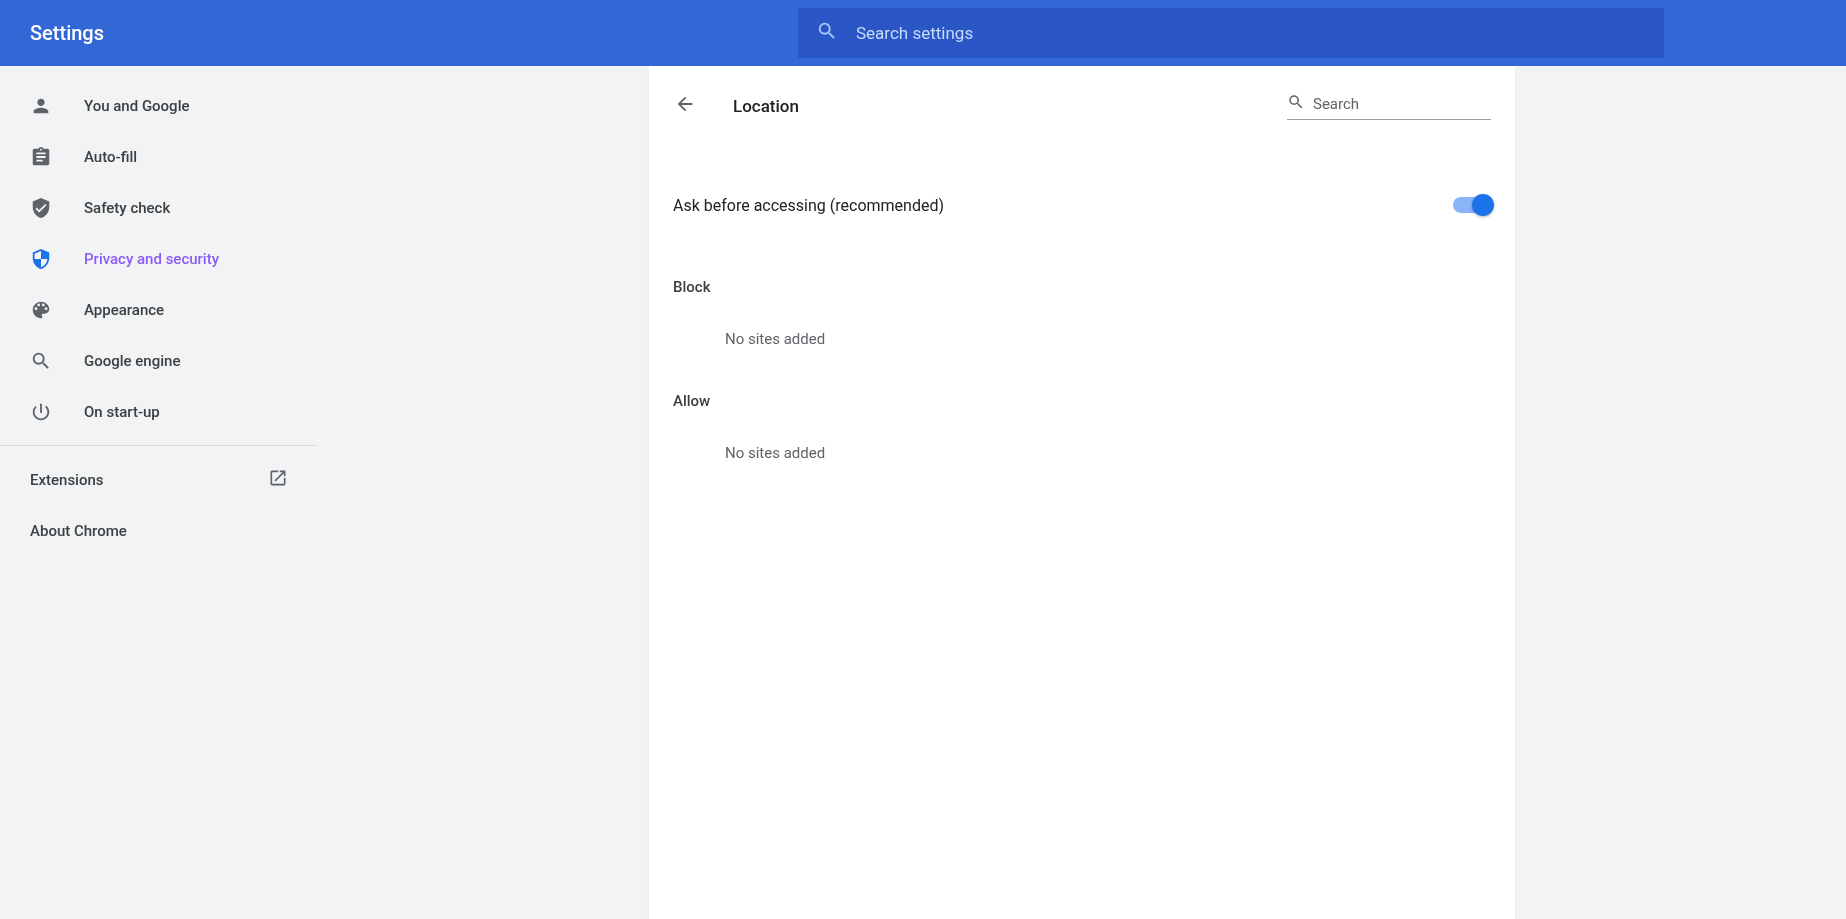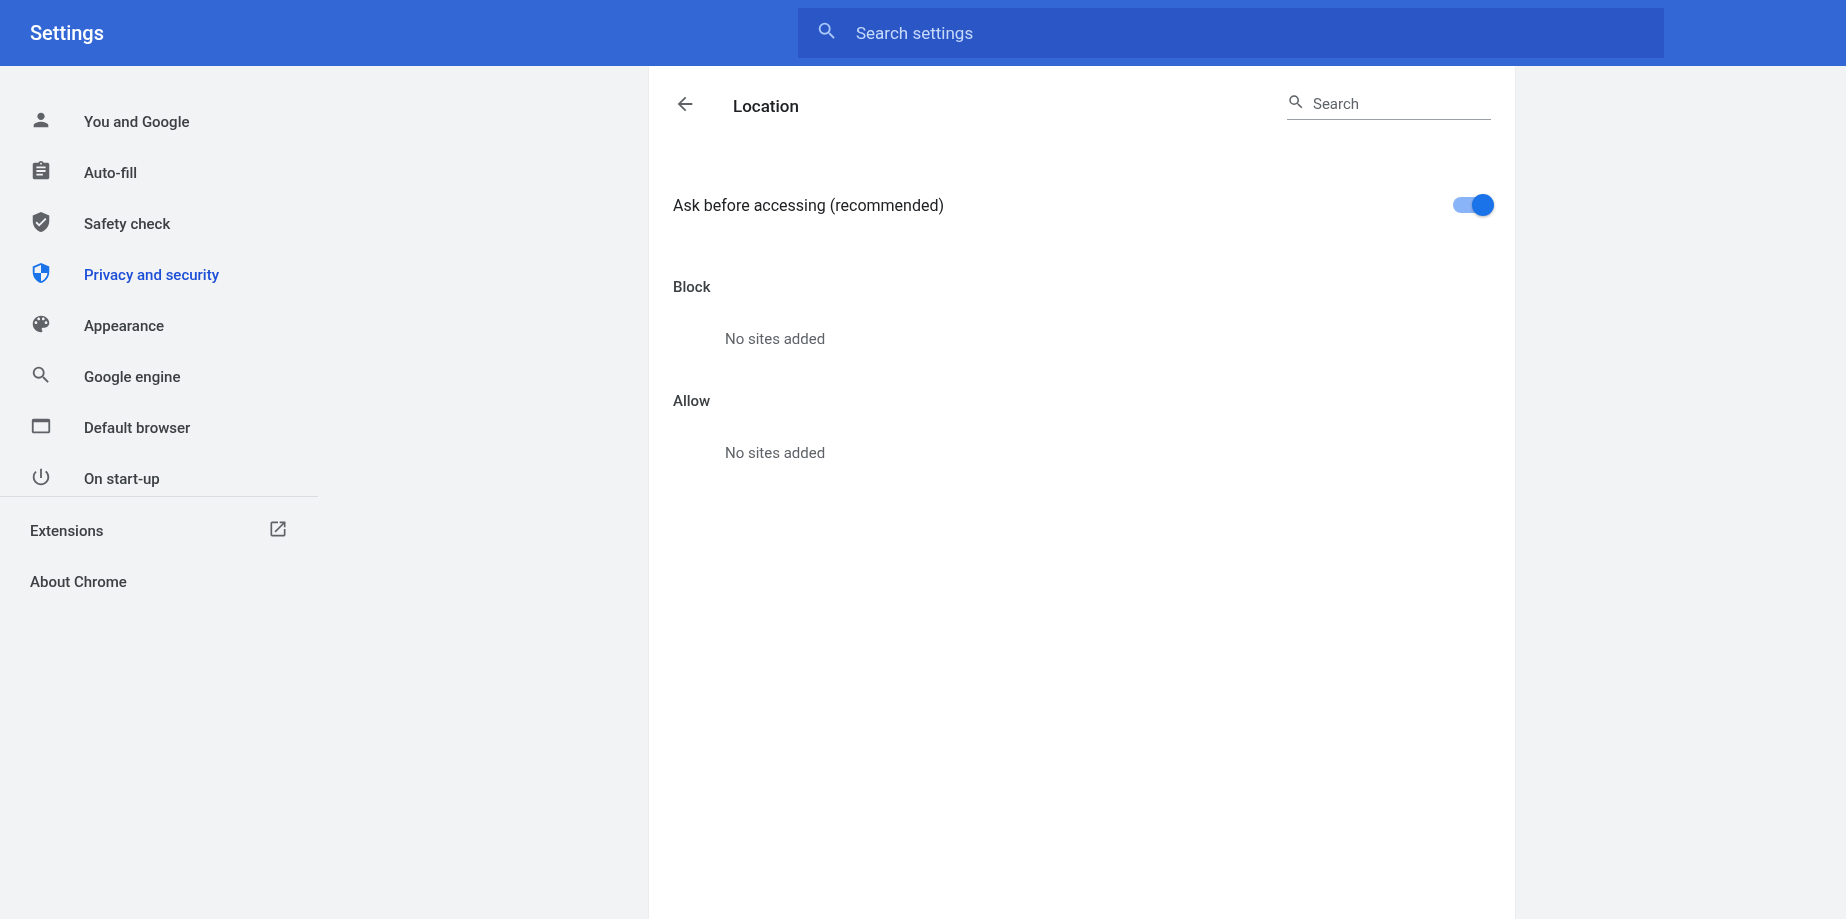--- a/index.html
+++ b/index.html
@@ -61,21 +61,21 @@
       display: flex;
       height: calc(100% - 66px);
     }
     .sidebar {
       width: 318px;
       background: #f1f3f4;
       padding-top: 14px;
     }
     .nav-item {
       display: flex;
-      align-items: flex-end;
+      align-items: center;
       height: 51px;
       padding-left: 30px;
       cursor: pointer;
       color: #3c4043;
       font-size: 15px;
       font-weight: 500;
     }
     .nav-item .nav-icon {
       width: 22px;
       height: 22px;
@@ -83,21 +83,21 @@
       align-items: center;
       justify-content: center;
       margin-right: 32px;
     }
     .nav-item .nav-icon svg {
       fill: #5f6368;
       width: 22px;
       height: 22px;
     }
     .nav-item.active {
-      color: #1d4ed8;
+      color: #8b5cf6;
     }
     .nav-item.active .nav-icon svg {
       fill: #1a73e8;
     }
     .advanced-row {
       display: flex;
       align-items: center;
       justify-content: space-between;
       height: 51px;
       padding: 0 30px;
@@ -306,28 +306,20 @@
 
     <div class="nav-item">
       <span class="nav-icon">
         <svg viewBox="0 0 24 24">
             <path d="M15.5 14h-.79l-.28-.27A6.471 6.471 0 0016 9.5 6.5 6.5 0 109.5 16c1.61 0 3.09-.59 4.23-1.57l.27.28v.79l5 4.99L20.49 19l-4.99-5zm-6 0C7.01 14 5 11.99 5 9.5S7.01 5 9.5 5 14 7.01 14 9.5 11.99 14 9.5 14z"></path>
           </svg>
       </span>
       <span>Google engine</span>
     </div>
 
-    <div class="nav-item">
-      <span class="nav-icon">
-        <svg viewBox="0 0 24 24">
-            <path d="M20 4H4c-1.1 0-2 .9-2 2v12c0 1.1.9 2 2 2h16c1.1 0 2-.9 2-2V6c0-1.1-.9-2-2-2zm0 14H4V8h16v10z"></path>
-          </svg>
-      </span>
-      <span>Default browser</span>
-    </div>
 
     <div class="nav-item">
       <span class="nav-icon">
         <svg viewBox="0 0 24 24">
             <path d="M13 3h-2v10h2V3zm4.83 2.17l-1.42 1.42A6.92 6.92 0 0119 12c0 3.87-3.13 7-7 7s-7-3.13-7-7c0-2.02.86-3.85 2.24-5.13L5.83 5.46A8.93 8.93 0 003 12c0 4.97 4.03 9 9 9s9-4.03 9-9c0-2.61-1.11-4.96-2.89-6.6z"></path>
           </svg>
       </span>
       <span>On start-up</span>
     </div>
 

